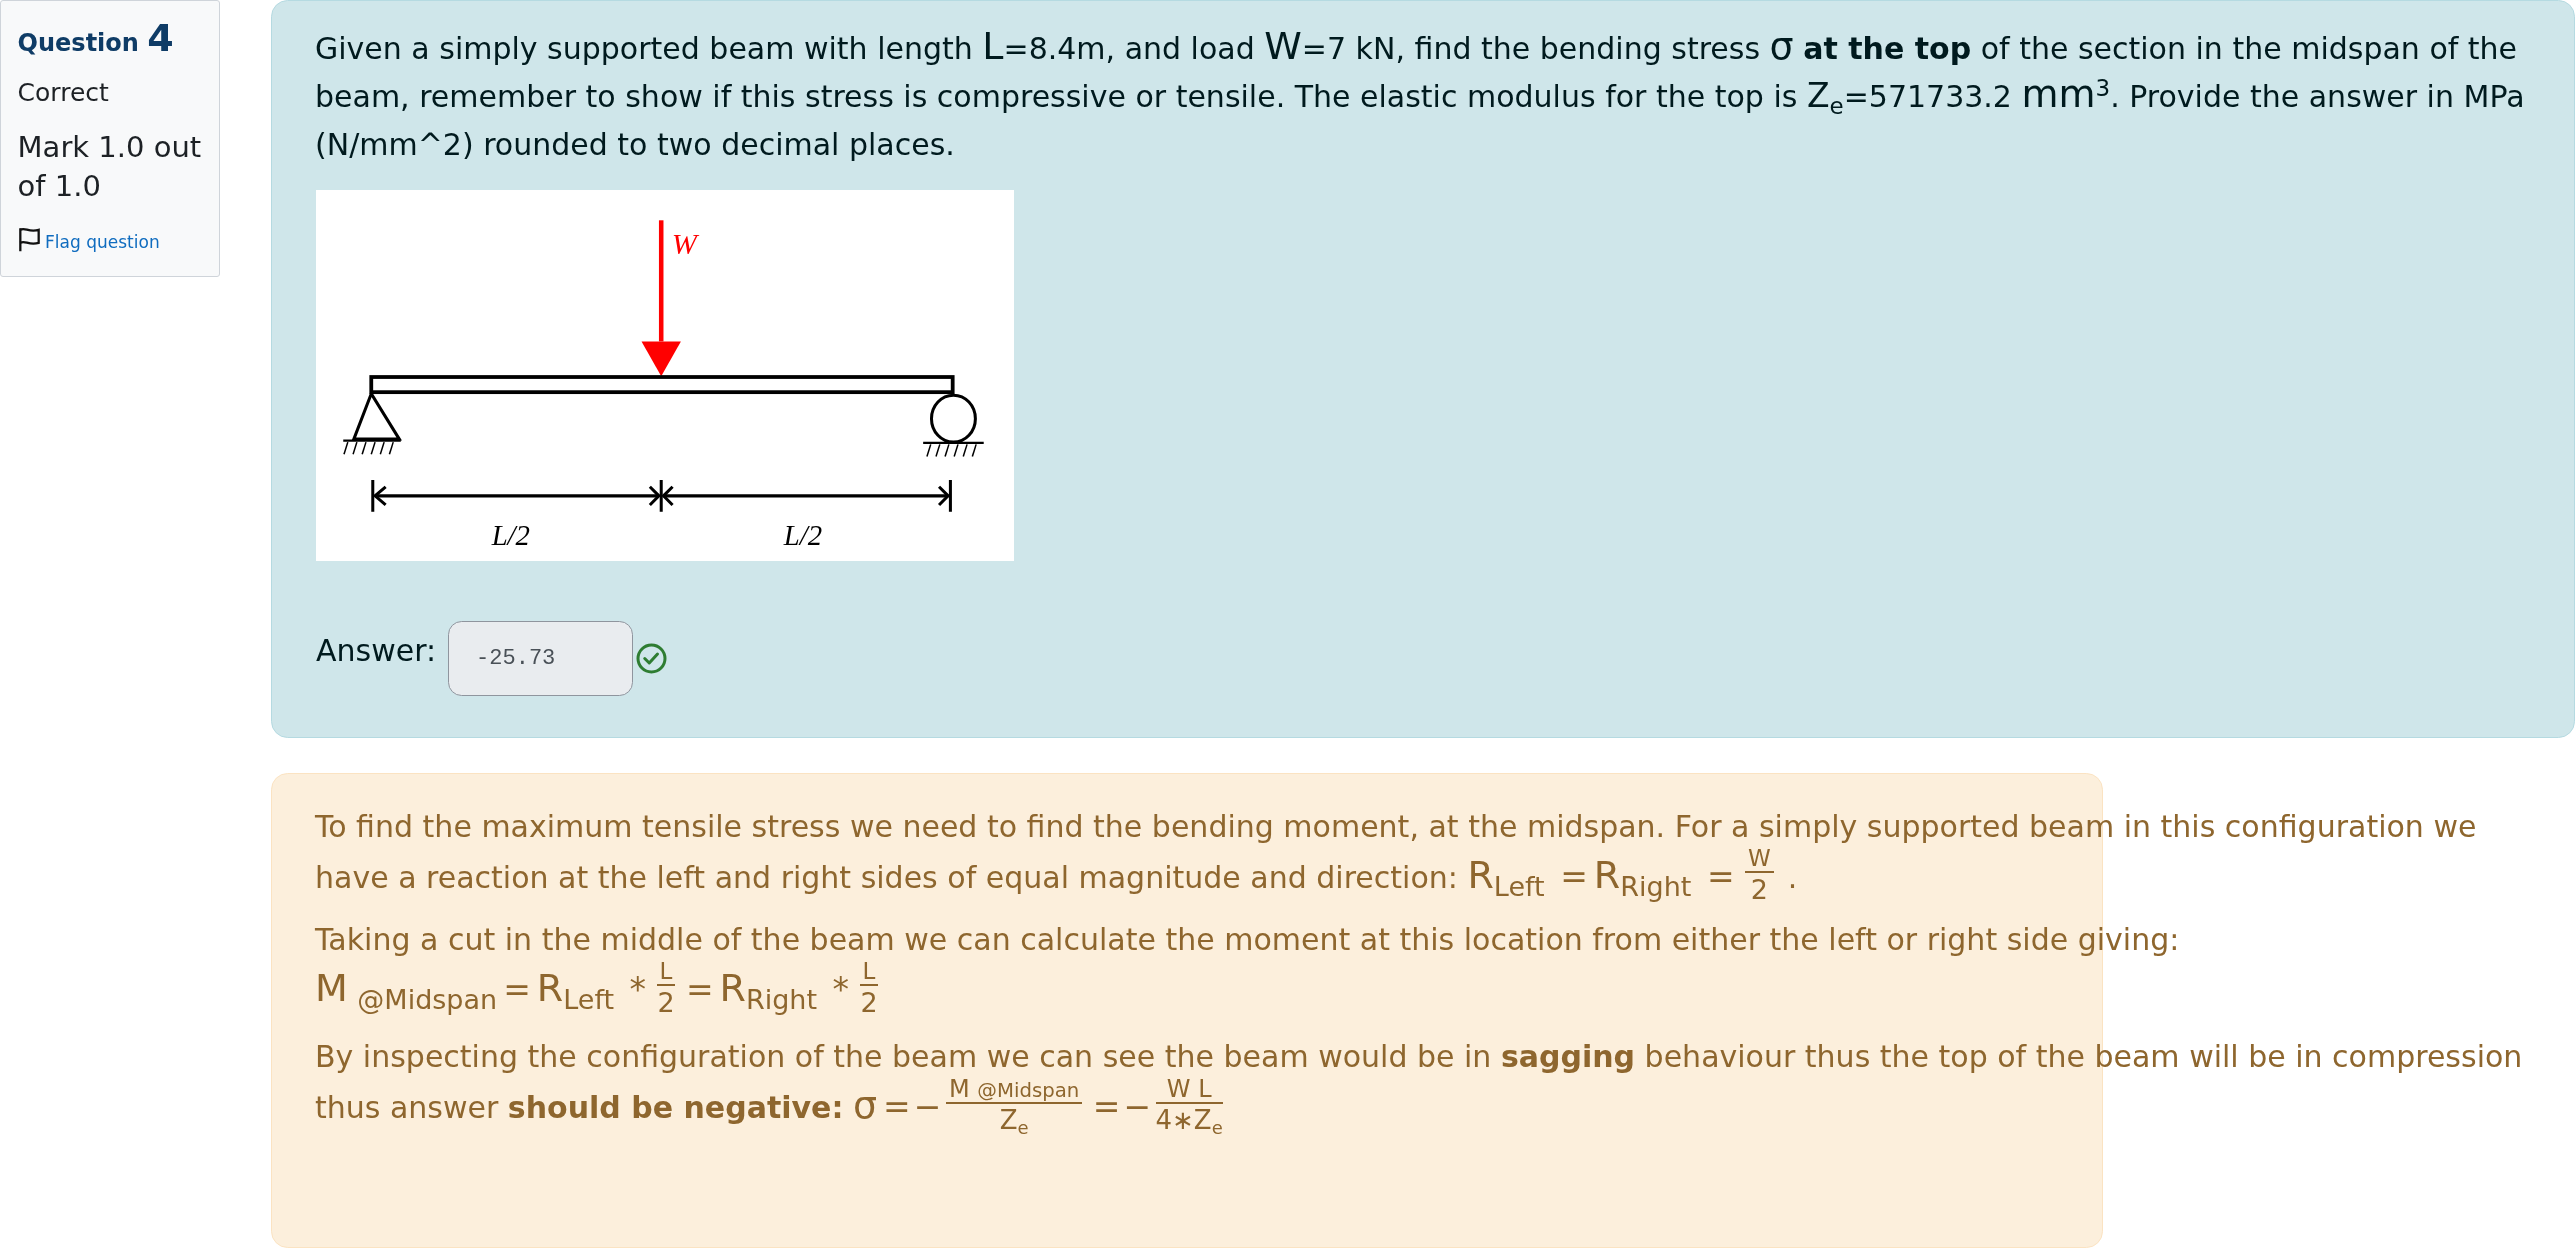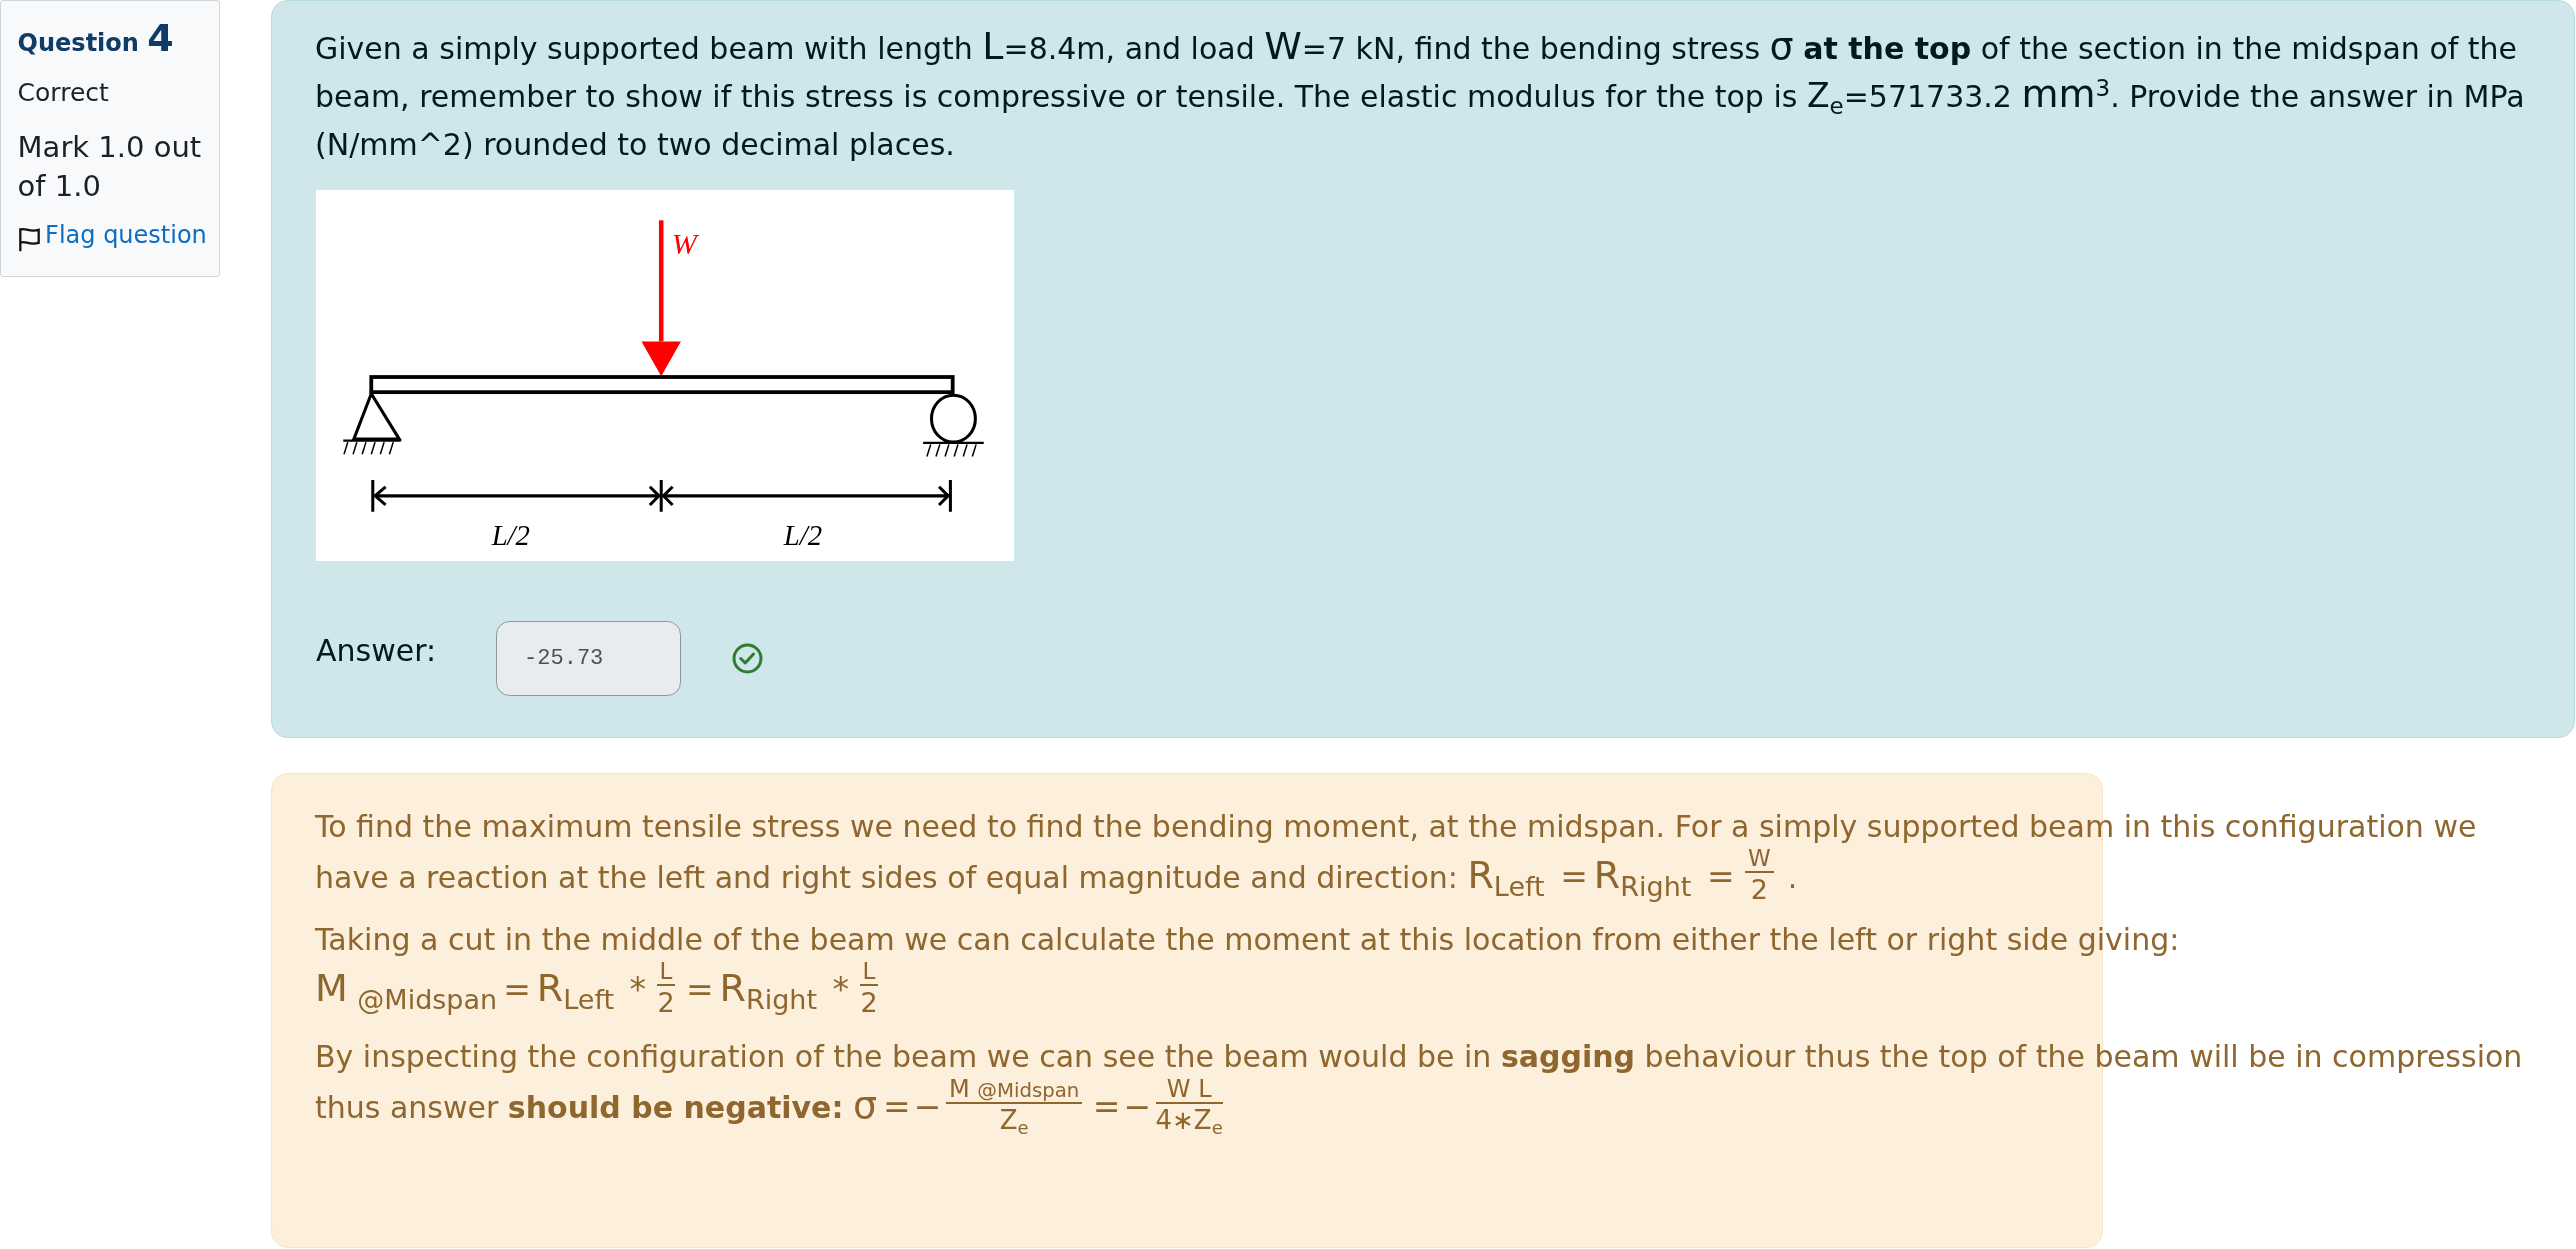--- a/index.html
+++ b/index.html
@@ -42,23 +42,23 @@
       font-size: 25px;
     }
     .info .grade {
       margin-top: 21px;
       font-size: 29px;
       line-height: 39px;
     }
     .info .flag {
       margin-top: 15px;
       display: flex;
-      align-items: flex-start;
+      align-items: flex-end;
       color: #0f6cbf;
-      font-size: 24px;
+      font-size: 17px;
       cursor: pointer;
     }
     .info .flag svg { margin-right: 4.5px; margin-top: 4.5px; }
 
     .formulation {
       position: absolute;
       left: 271px; top: 0;
       width: 2304px; height: 738px;
       background: #cfe6ea;
       border: 1.5px solid #b5dae1;
@@ -84,21 +84,20 @@
       width: 698px; height: 371px;
       background: #ffffff;
     }
 
     .answer-row {
       position: absolute;
       left: 44px; top: 619px;
       height: 76px;
       display: flex;
       align-items: center;
-      gap: 48px;
     }
     .answer-label {
       font-size: 30px;
       margin-right: 12px;
       margin-top: -15px;
     }
     .answer-input {
       width: 185px; height: 75px;
       box-sizing: border-box;
       background: #e9ecef;

